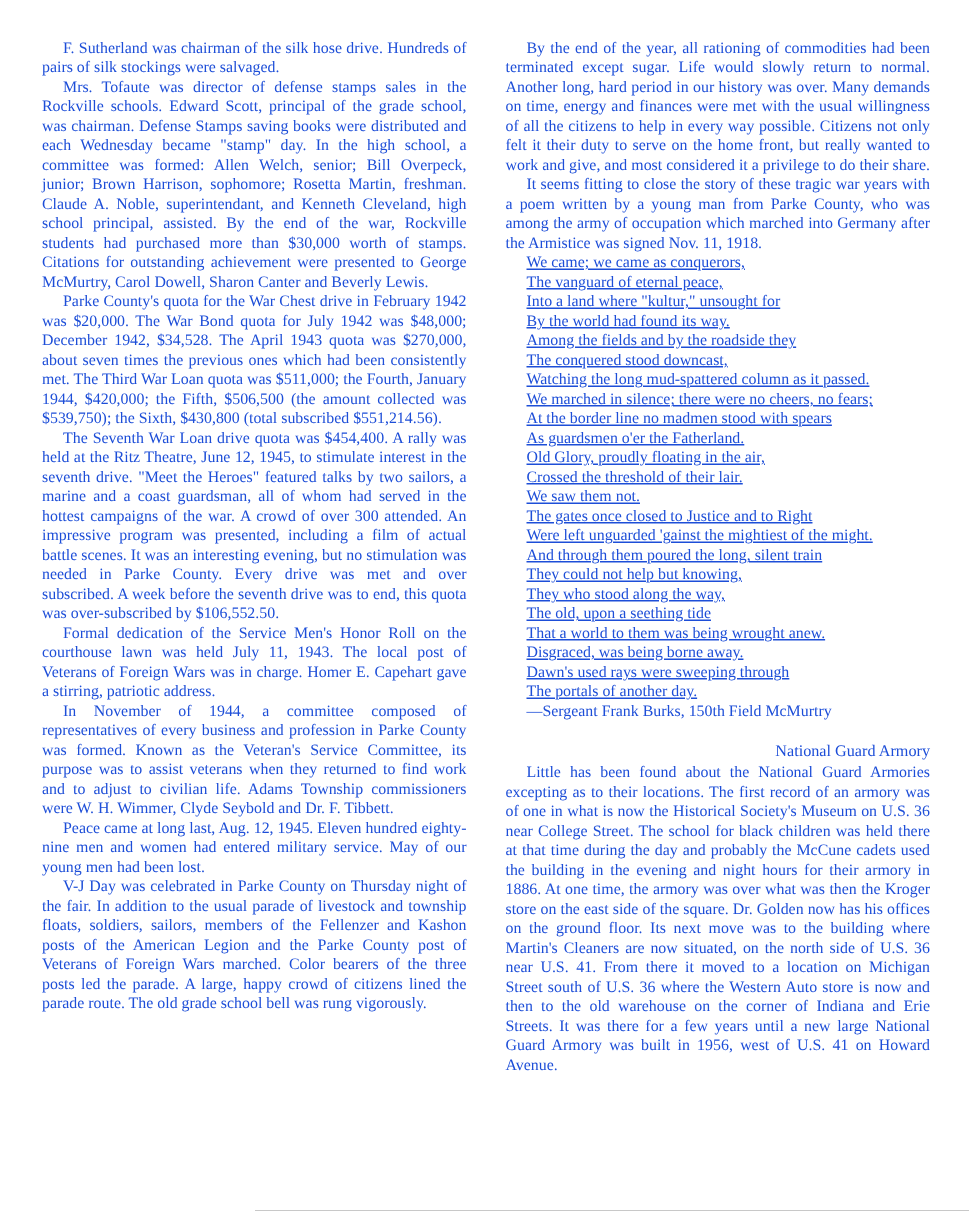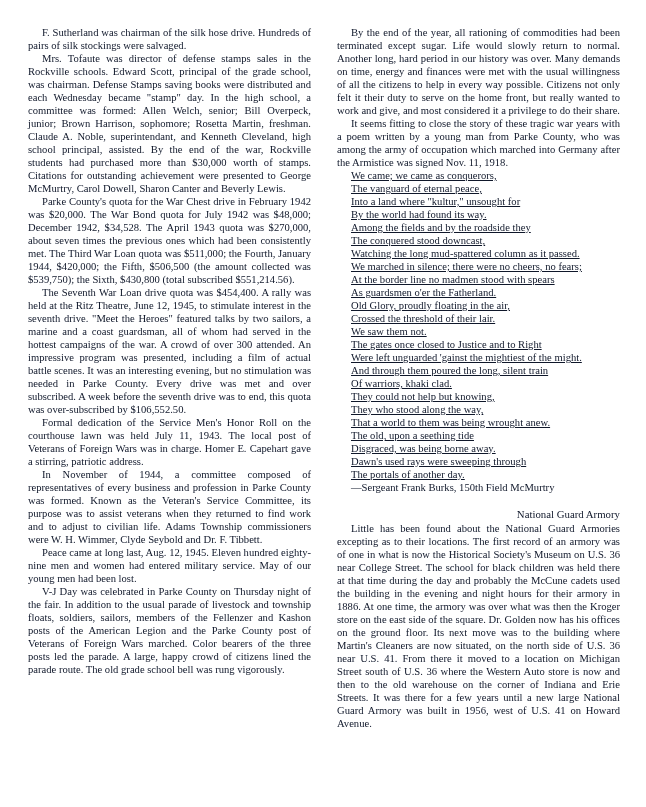--- a/index.html
+++ b/index.html
@@ -7,21 +7,21 @@
     padding: 0;
     background: #9e9e9e;
   }
   .page {
     position: relative;
     width: 646px;
     height: 807px;
     background: #ffffff;
     overflow: hidden;
     font-family: "Liberation Serif", serif;
-    color: #0f172a;
+    color: #1d4ed8;
   }
   .columns {
     position: absolute;
     top: 26px;
     left: 28px;
     width: 592px;
     height: 760px;
     display: flex;
     gap: 26px;
   }
@@ -87,25 +87,24 @@
         <p class="poem l0">Watching the long mud-spattered column as it passed.</p>
         <p class="poem l1">We marched in silence; there were no cheers, no fears;</p>
         <p class="poem l0">At the border line no madmen stood with spears</p>
         <p class="poem l1">As guardsmen o'er the Fatherland.</p>
         <p class="poem l1">Old Glory, proudly floating in the air,</p>
         <p class="poem l0">Crossed the threshold of their lair.</p>
         <p class="poem l1">We saw them not.</p>
         <p class="poem l0">The gates once closed to Justice and to Right</p>
         <p class="poem l1">Were left unguarded 'gainst the mightiest of the might.</p>
         <p class="poem l0">And through them poured the long, silent train</p>
-        <p class="poem l1">Of warriors, khaki clad.</p>
         <p class="poem l0">They could not help but knowing,</p>
         <p class="poem l1">They who stood along the way,</p>
+        <p class="poem l1">The old, upon a seething tide</p>
         <p class="poem l0">That a world to them was being wrought anew.</p>
-        <p class="poem l1">The old, upon a seething tide</p>
         <p class="poem l0">Disgraced, was being borne away.</p>
         <p class="poem l1">Dawn's used rays were sweeping through</p>
         <p class="poem l0">The portals of another day.</p>
       </div>
 
       <p class="signature">—Sergeant Frank Burks, 150th Field McMurtry</p>
 
       <h2 class="section-title">National Guard Armory</h2>
 
       <p>Little has been found about the National Guard Armories excepting as to their locations. The first record of an armory was of one in what is now the Historical Society's Museum on U.S. 36 near College Street. The school for black children was held there at that time during the day and probably the McCune cadets used the building in the evening and night hours for their armory in 1886. At one time, the armory was over what was then the Kroger store on the east side of the square. Dr. Golden now has his offices on the ground floor. Its next move was to the building where Martin's Cleaners are now situated, on the north side of U.S. 36 near U.S. 41. From there it moved to a location on Michigan Street south of U.S. 36 where the Western Auto store is now and then to the old warehouse on the corner of Indiana and Erie Streets. It was there for a few years until a new large National Guard Armory was built in 1956, west of U.S. 41 on Howard Avenue.</p>

